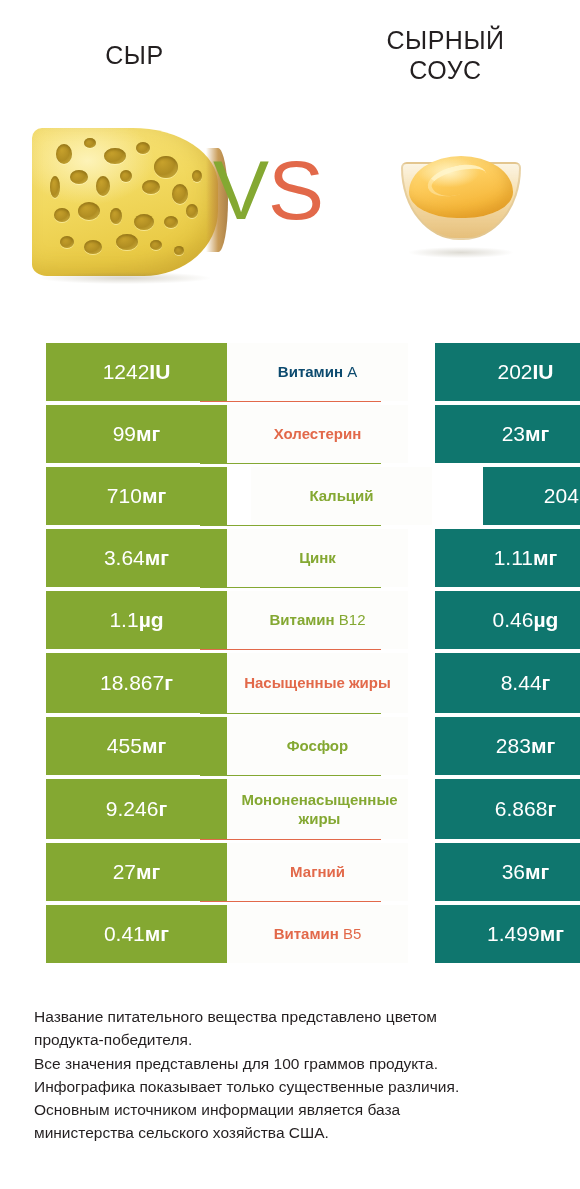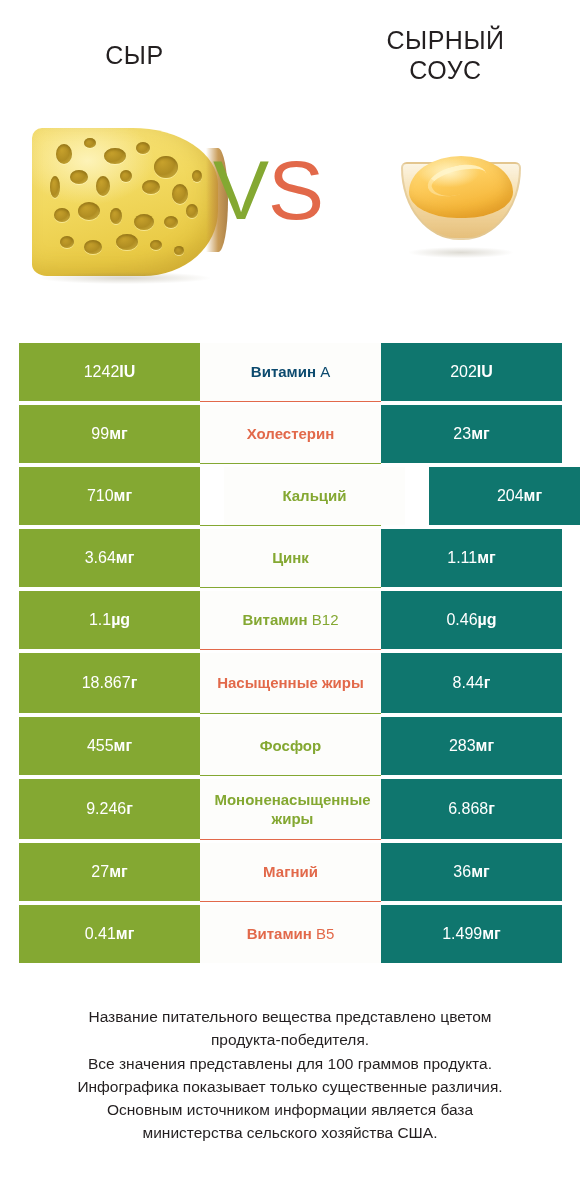--- a/index.html
+++ b/index.html
@@ -166,23 +166,24 @@
   .cell {
     display: flex;
     align-items: center;
     justify-content: center;
     box-sizing: border-box;
     text-align: center;
   }
   .cell-left, .cell-right {
     width: 181px;
     flex: 0 0 181px;
-    font-size: 16px;
+    font-size: 21px;
     color: #ffffff;
     font-weight: 400;
+    margin-left: 27px;
   }
   .cell-left  { background: #84a832; }
   .cell-right { background: #0f766e; }
   .cell-mid {
     width: 181px;
     flex: 0 0 181px;
     background: #fdfdfb;
     font-size: 15px;
     font-weight: bold;
     line-height: 1.30;
@@ -210,21 +211,21 @@
   }
   .gap-row { display: flex; width: 543px; }
   .gap-row .gl, .gap-row .gr { width: 181px; flex: 0 0 181px; height: 4px; background: #ffffff; }
 
   
   .footer {
     position: absolute;
     left: 0;
     top: 1005px;
     width: 580px;
-    text-align: center;
+    text-align: left;
     font-size: 15.5px;
     line-height: 1.50;
     color: #231f20;
     padding: 0 34px;
     box-sizing: border-box;
   }
   .footer p { margin: 0; }
 </style>
 </head>
 <body>

